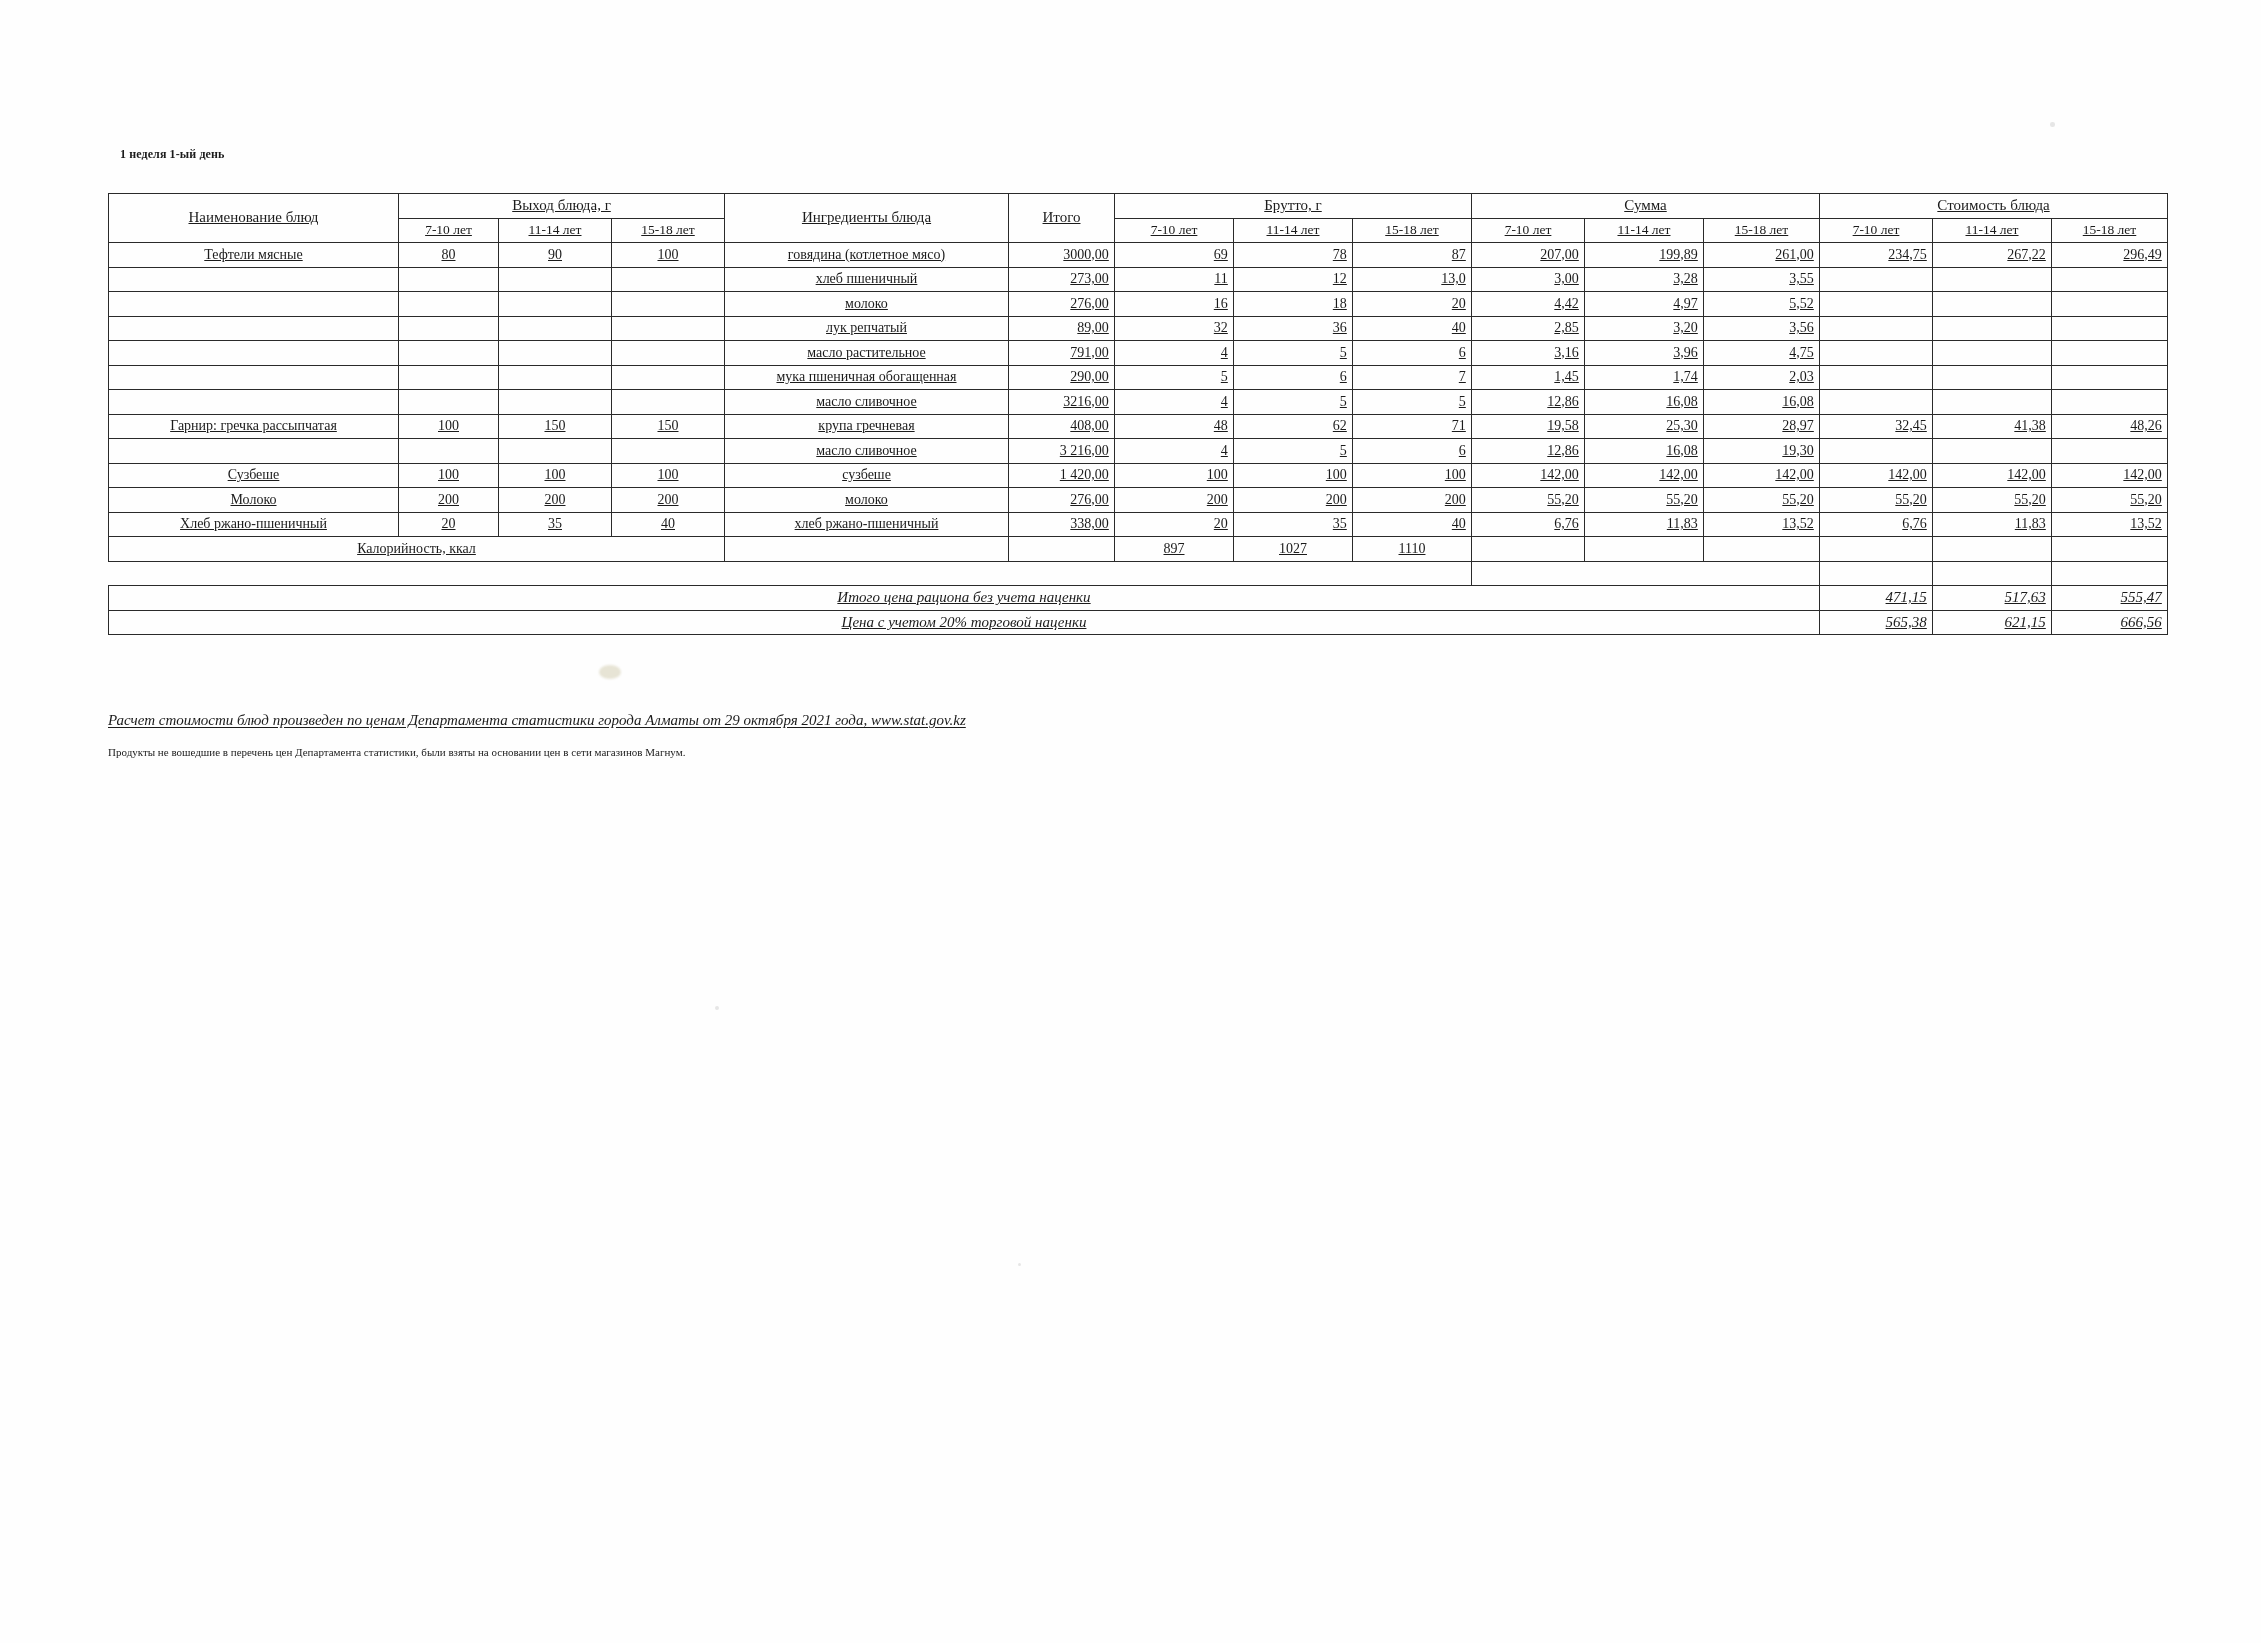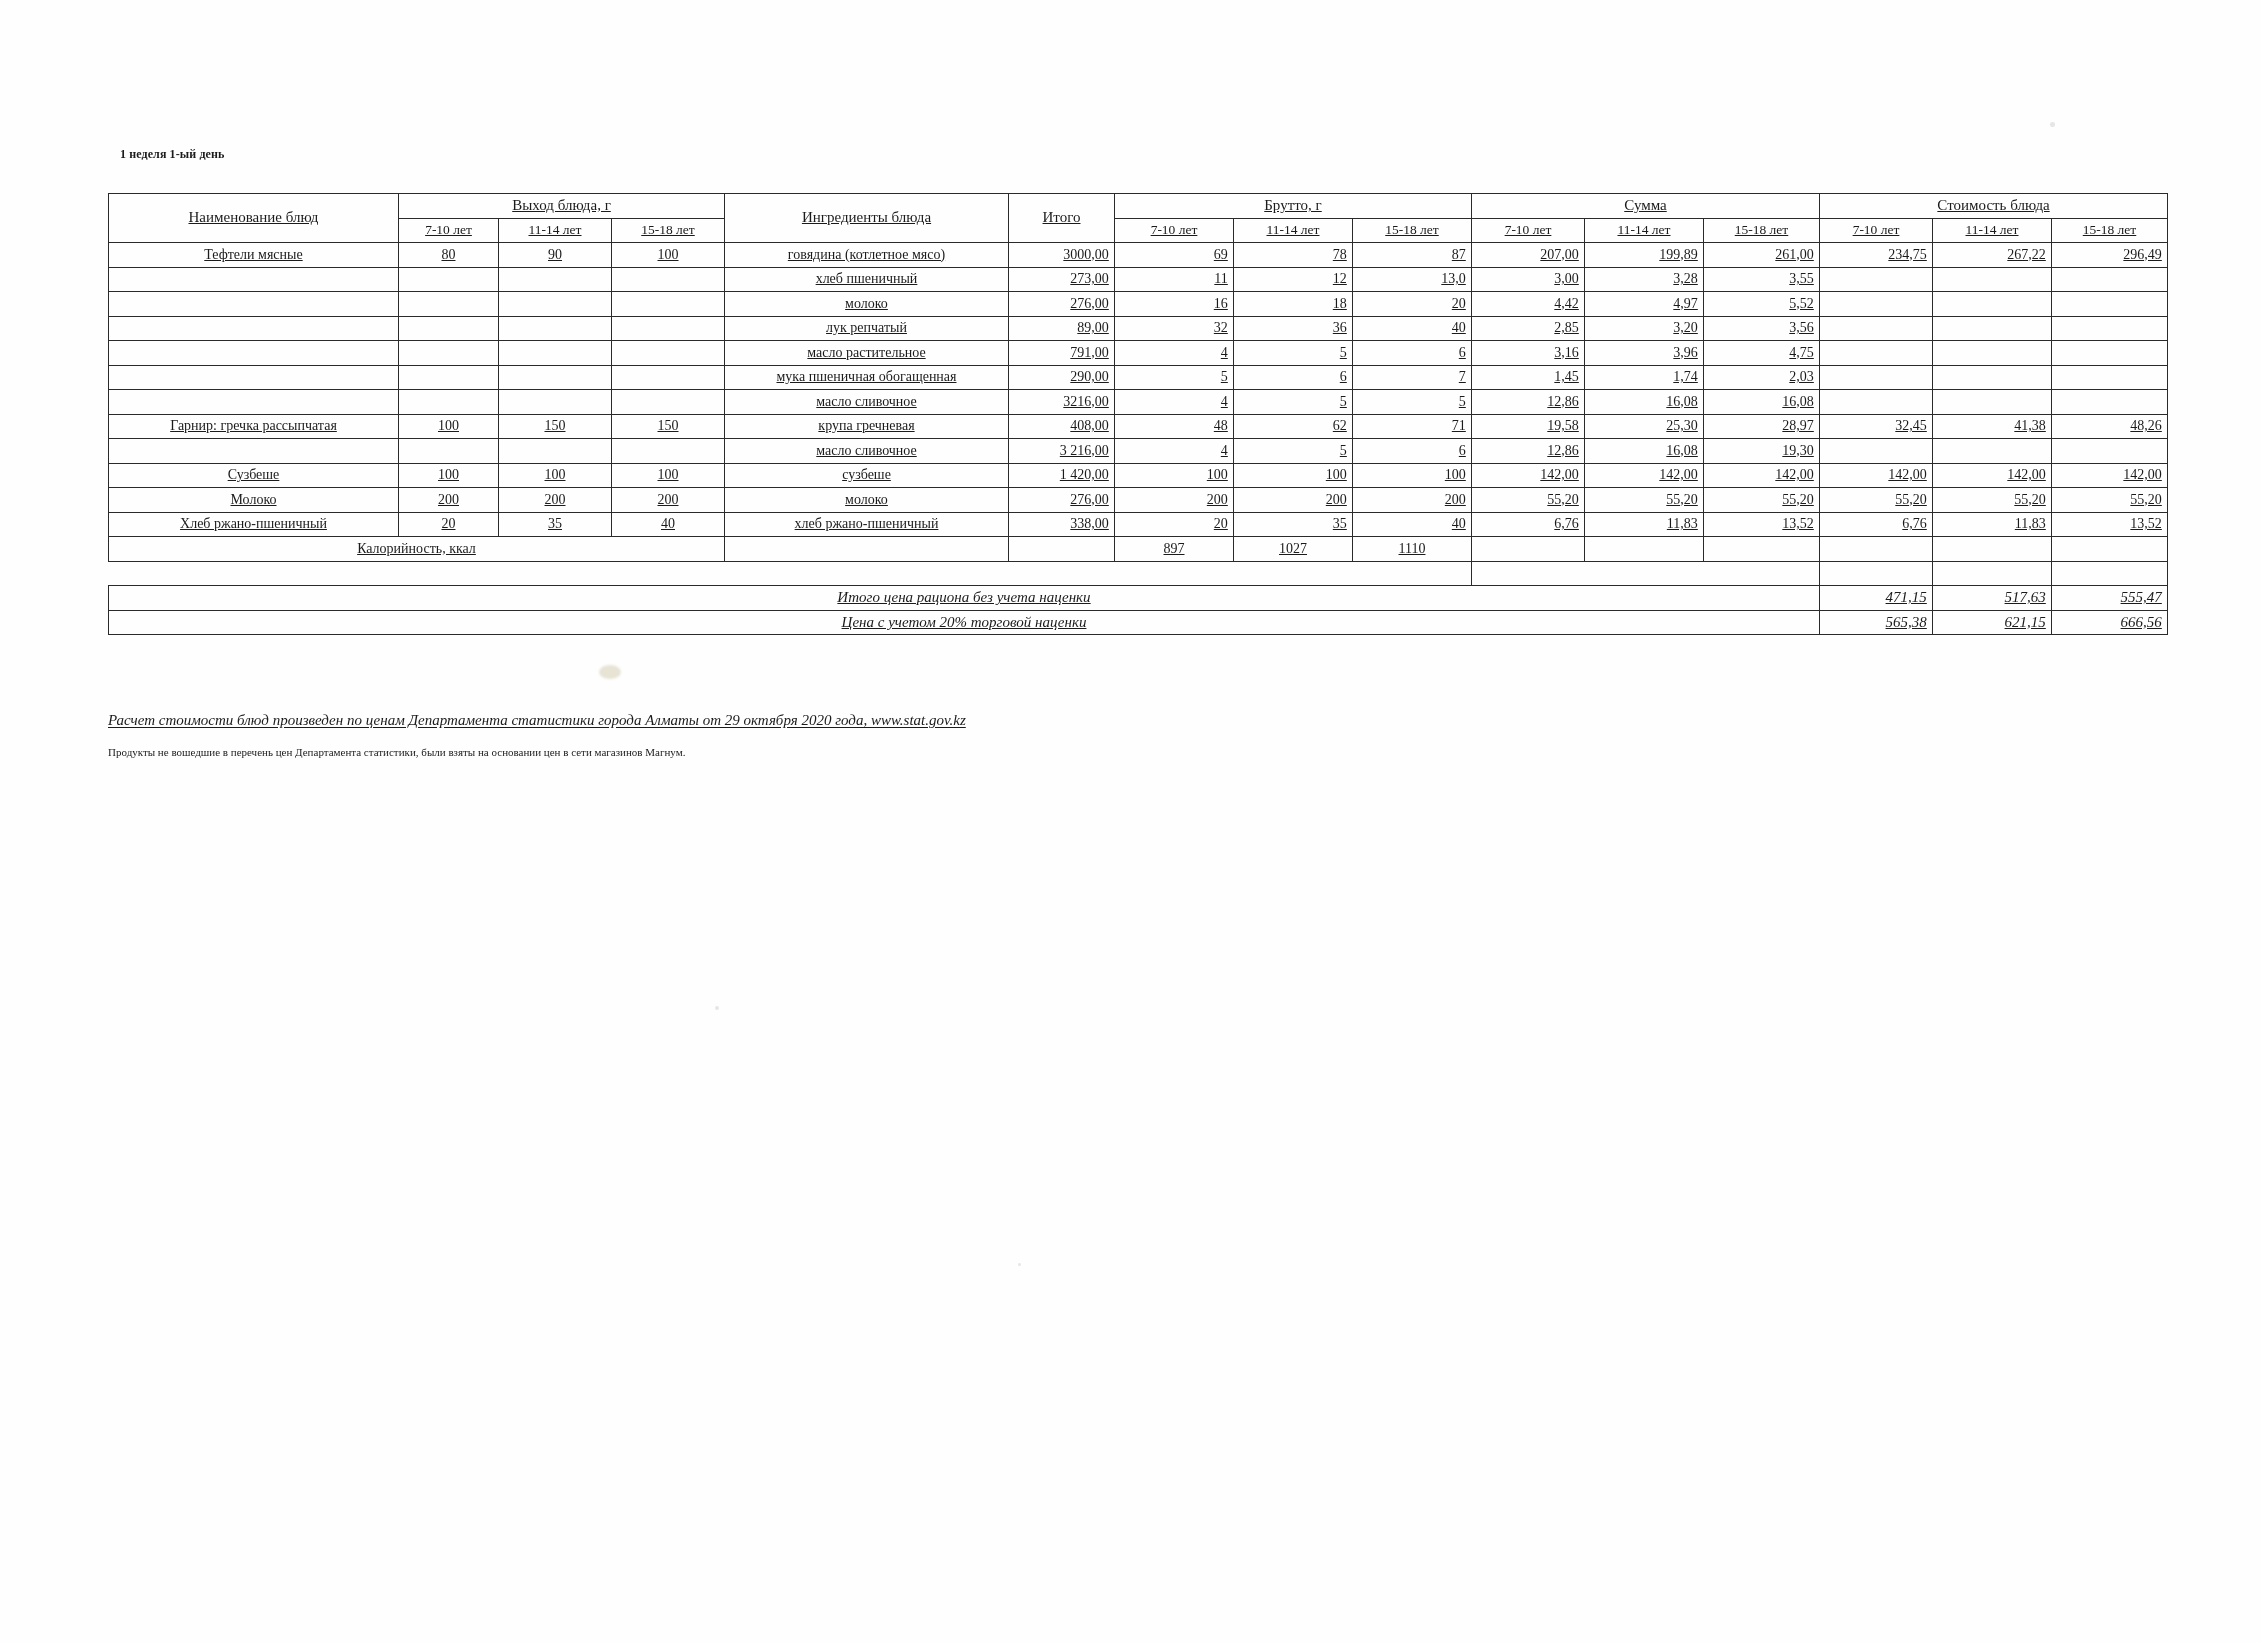--- a/index.html
+++ b/index.html
@@ -414,21 +414,21 @@
         <tr class="total-row">
           <td class="l" colspan="12">Цена с учетом 20% торговой наценки</td>
           <td class="r">565,38</td>
           <td class="r">621,15</td>
           <td class="r">666,56</td>
         </tr>
       </tbody>
     </table>
   </div>
 
-  <div class="note1">Расчет стоимости блюд произведен по ценам Департамента статистики города Алматы от 29 октября 2020 года, www.stat.gov.kz</div>
+  <div class="note1">Расчет стоимости блюд произведен по ценам Департамента статистики города Алматы от 29 октября 2021 года, www.stat.gov.kz</div>
   <div class="note2">Продукты не вошедшие в перечень цен Департамента статистики, были взяты на основании цен в сети магазинов Магнум.</div>
 
   <div class="smudge"></div>
   <div class="speck" style="left:715px; top:1006px; width:3.9px; height:3.9px;"></div>
   <div class="speck" style="left:2050px; top:122px; width:4.5px; height:4.5px;"></div>
   <div class="speck" style="left:1018px; top:1263px; width:3.2px; height:3.2px;"></div>
 </div>
 
 
 </body></html>

